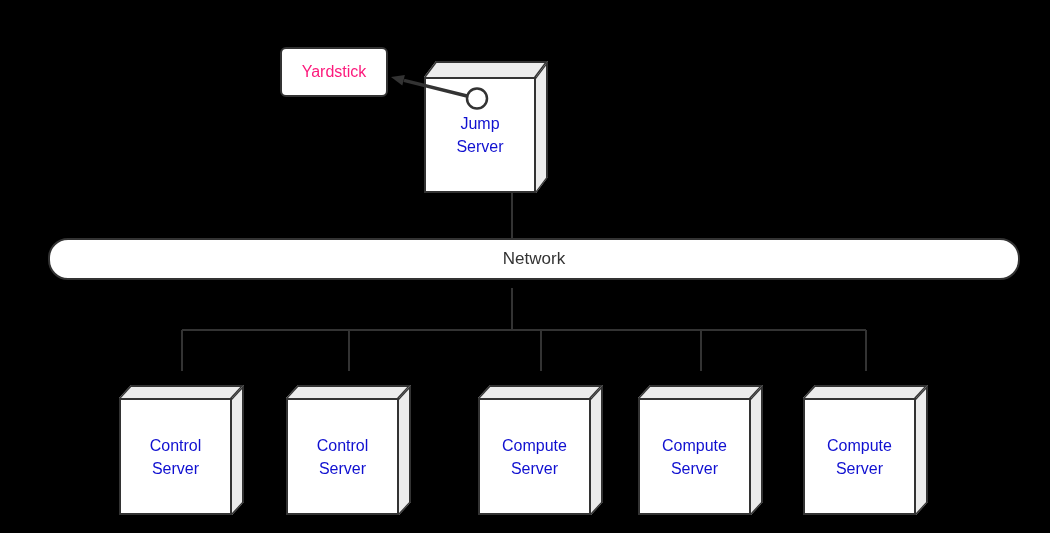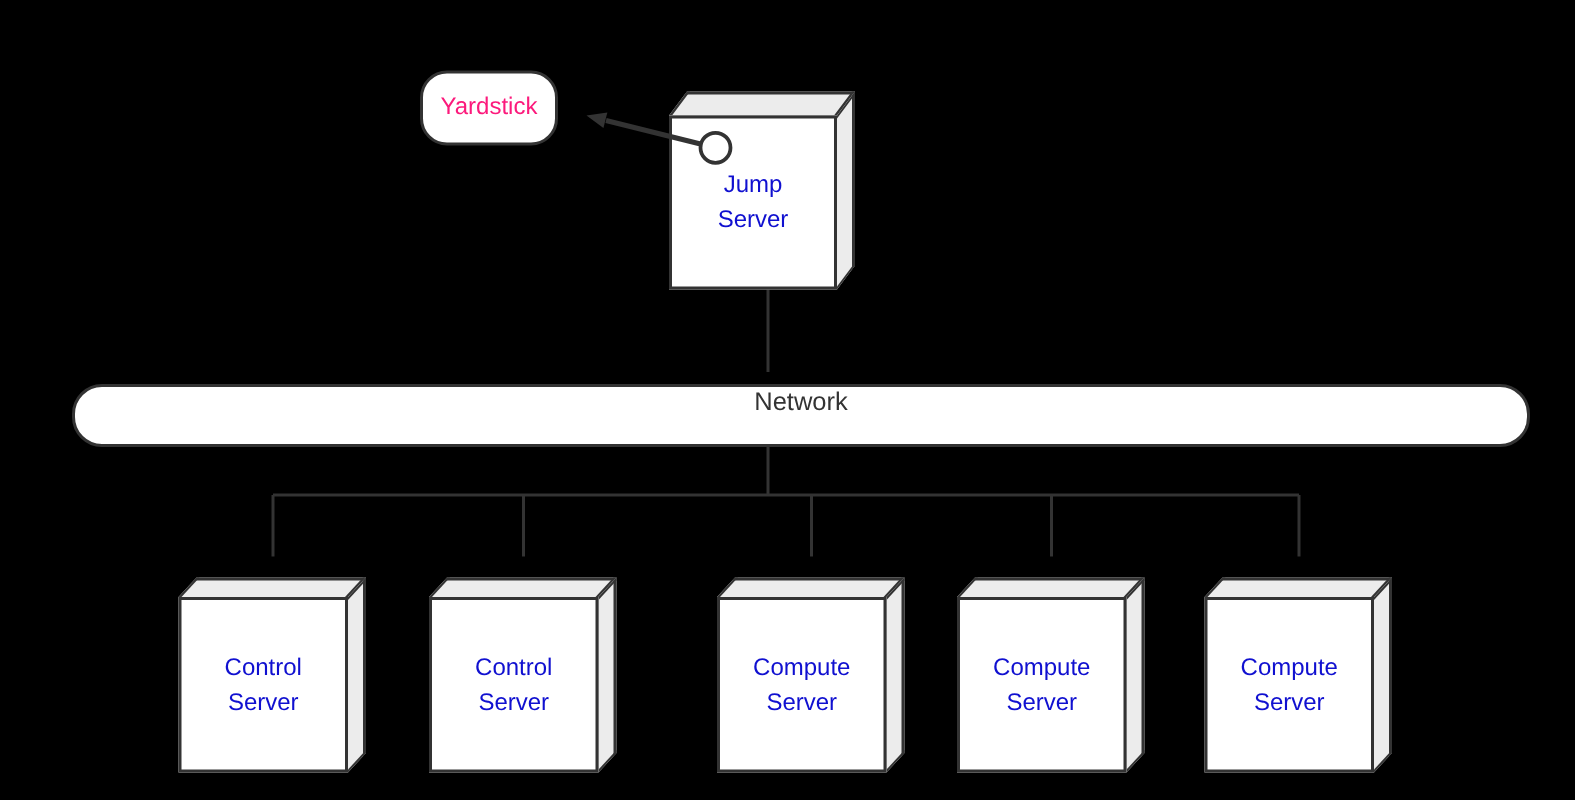--- a/index.html
+++ b/index.html
@@ -41,25 +41,25 @@
     border-radius: 6px;
     display: flex; align-items: center; justify-content: center;
     cursor: default;
   }
   .box2d .label { font-size: 16px; }
   .pink { color: var(--label-pink); }
 
   
   .pill {
     position: absolute; z-index: 1;
-    left: 48px; top: 256px; width: 972px; height: 42px;
+    left: 48px; top: 238px; width: 972px; height: 42px;
     background: var(--node-fill);
     border: 2.5px solid var(--stroke);
     border-radius: 20px;
-    display: flex; align-items: flex-start; justify-content: center;
+    display: flex; align-items: center; justify-content: center;
   }
   .pill .label { font-size: 17px; color: var(--label-dark); }
 
   
   .node3d { position: absolute; z-index: 1; }
   .face {
     position: absolute;
     background: var(--node-shade);
     border: 2px solid var(--stroke);
   }
@@ -104,25 +104,25 @@
     <path d="M512,193 L512,248"></path>
     <path d="M512,288 L512,330"></path>
     <path d="M182,330 L866,330"></path>
     <path d="M182,330 L182,371"></path>
     <path d="M349,330 L349,371"></path>
     <path d="M541,330 L541,371"></path>
     <path d="M701,330 L701,371"></path>
     <path d="M866,330 L866,371"></path>
   </svg>
 
-  <div class="box2d" style="left:280px; top:47px; width:92px; height:50px;border-radius:18px;">
+  <div class="box2d" style="left:280px; top:47px; width:108px; height:50px;">
     <span class="label pink">Yardstick</span>
   </div>
 
-  <div class="node3d jump" style="left:446px; top:61px;">
+  <div class="node3d jump" style="left:424px; top:61px;">
     <div class="face face-top"></div>
     <div class="face face-side"></div>
     <div class="face face-front">
       <span class="node-label">Jump Server</span>
     </div>
   </div>
 
   <div class="pill">
     <span class="label">Network</span>
   </div>

